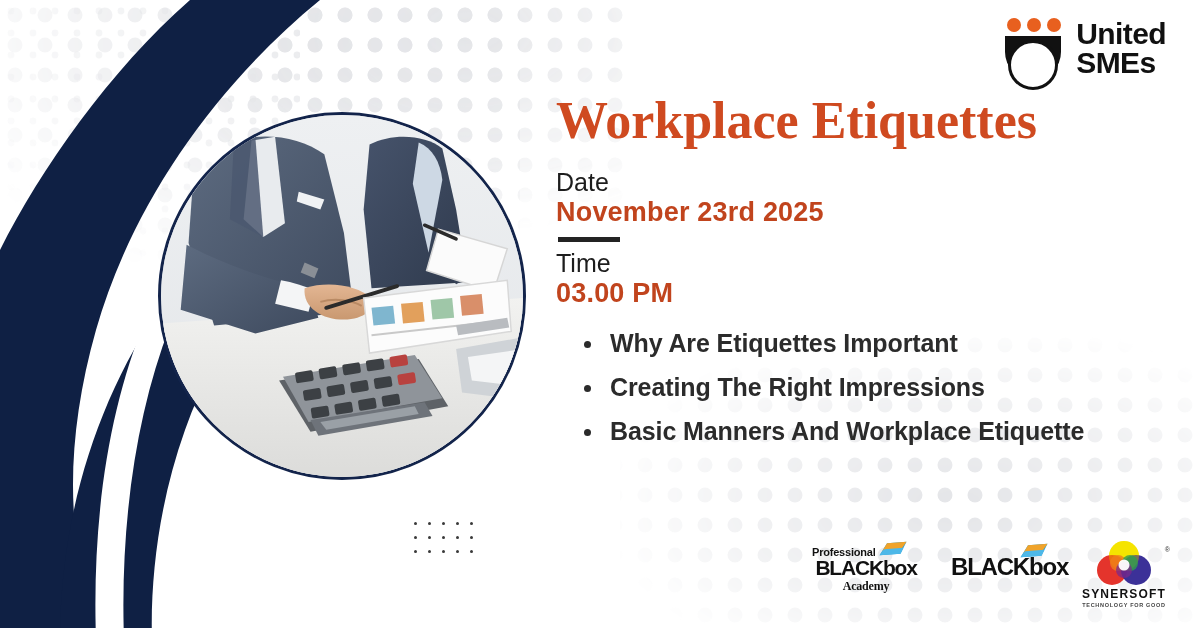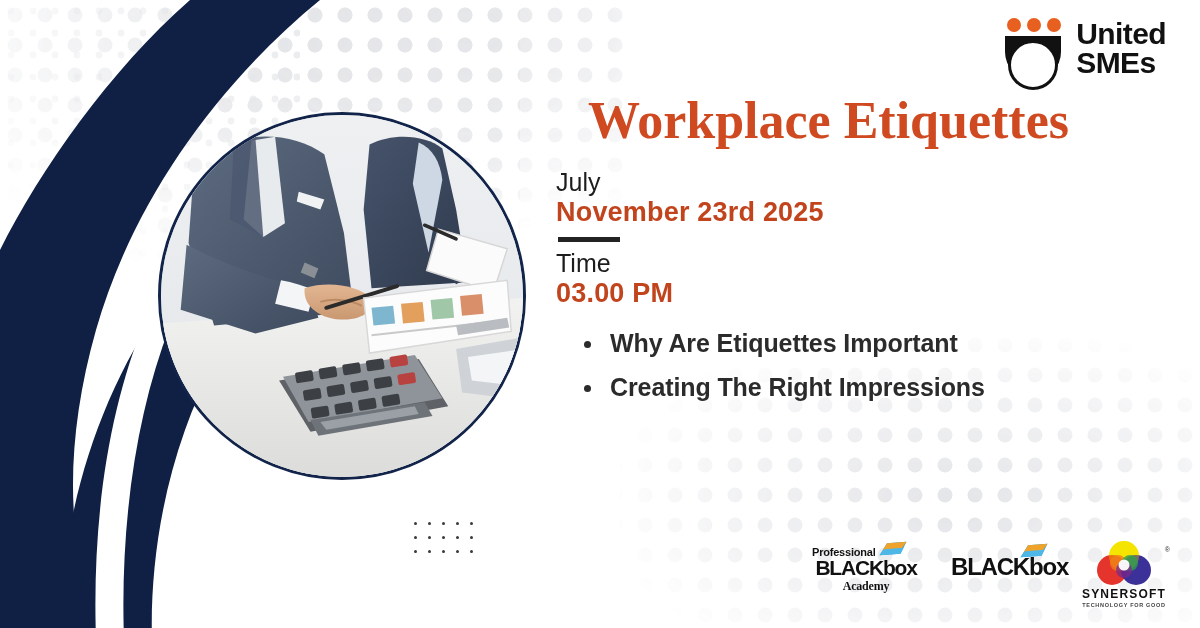--- a/index.html
+++ b/index.html
@@ -63,21 +63,20 @@
     line-height:1.1;
   }
   .headline {
     font-family:"Liberation Serif", serif;
     font-weight:bold;
     font-size:52px;
     color:#cf4a20;
     line-height:1.12;
     margin-top:6px;
     white-space:nowrap;
-    margin-left:32px;
   }
   .meta-label {
     font-size:25px;
     color:#1d1d1d;
     font-weight:400;
     line-height:1.15;
   }
   .meta-value {
     font-size:27px;
     font-weight:bold;
@@ -407,34 +406,35 @@
     <div class="united-words">
       <div>United</div>
       <div>SMEs</div>
     </div>
   </div>
 
   <div class="content">
     <div class="headline">Workplace Etiquettes</div>
 
     <div class="date-block">
-      <div class="meta-label">July</div>
+      <div class="meta-label">Date</div>
       <div class="meta-value">November 23rd 2025</div>
     </div>
 
     <div class="divider"></div>
 
     <div class="time-block">
       <div class="meta-label">Time</div>
       <div class="meta-value">03.00 PM</div>
     </div>
 
     <ul class="topics">
       <li>Why Are Etiquettes Important</li>
       <li>Creating The Right Impressions</li>
+      <li>Basic Manners And Workplace Etiquette</li>
     </ul>
   </div>
 
   <div class="partners">
 
     <div class="partner pbb">
       <svg class="bb-icon" style="left:72px; top:-6px;" viewBox="0 0 40 22" xmlns="http://www.w3.org/2000/svg">
         <path d="M2,20 L12,4 L38,2 L30,18 Z" fill="#2a9fd6"></path>
         <path d="M12,4 L38,2 L31,12 L6,14 Z" fill="#f0a32a"></path>
         <path d="M2,20 L8,12 L34,10 L30,18 Z" fill="#4db8e8"></path>

